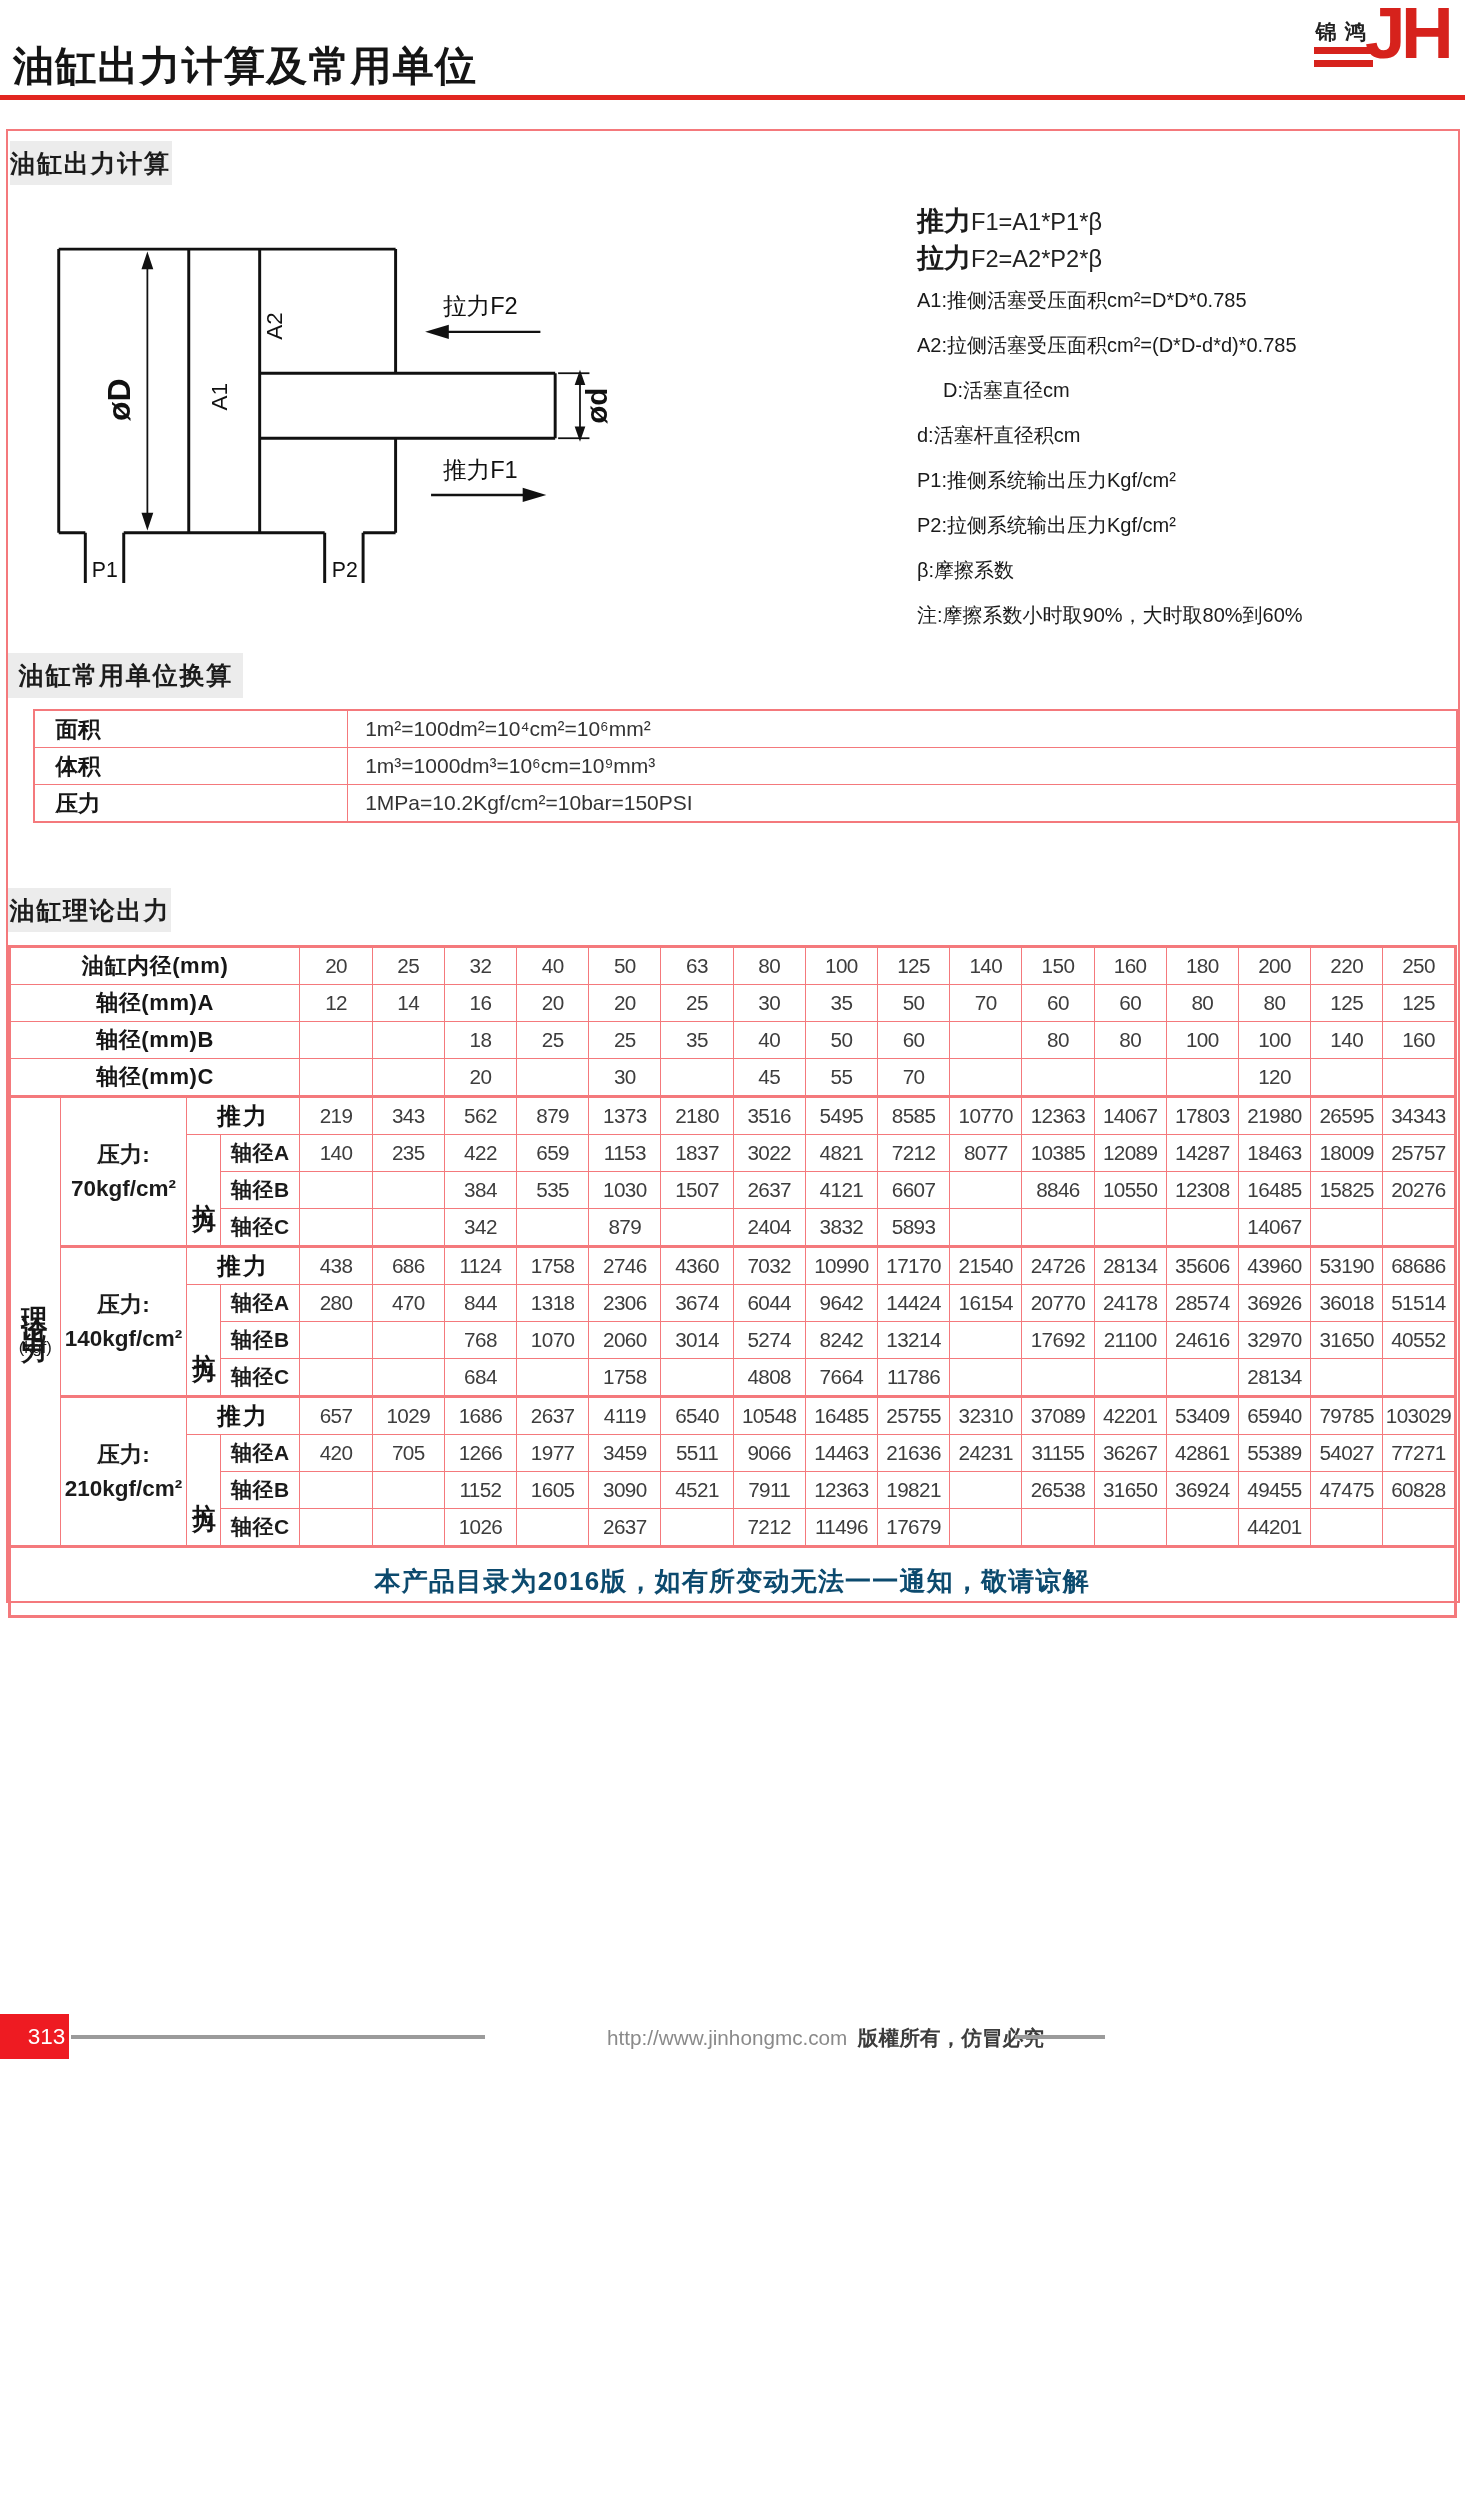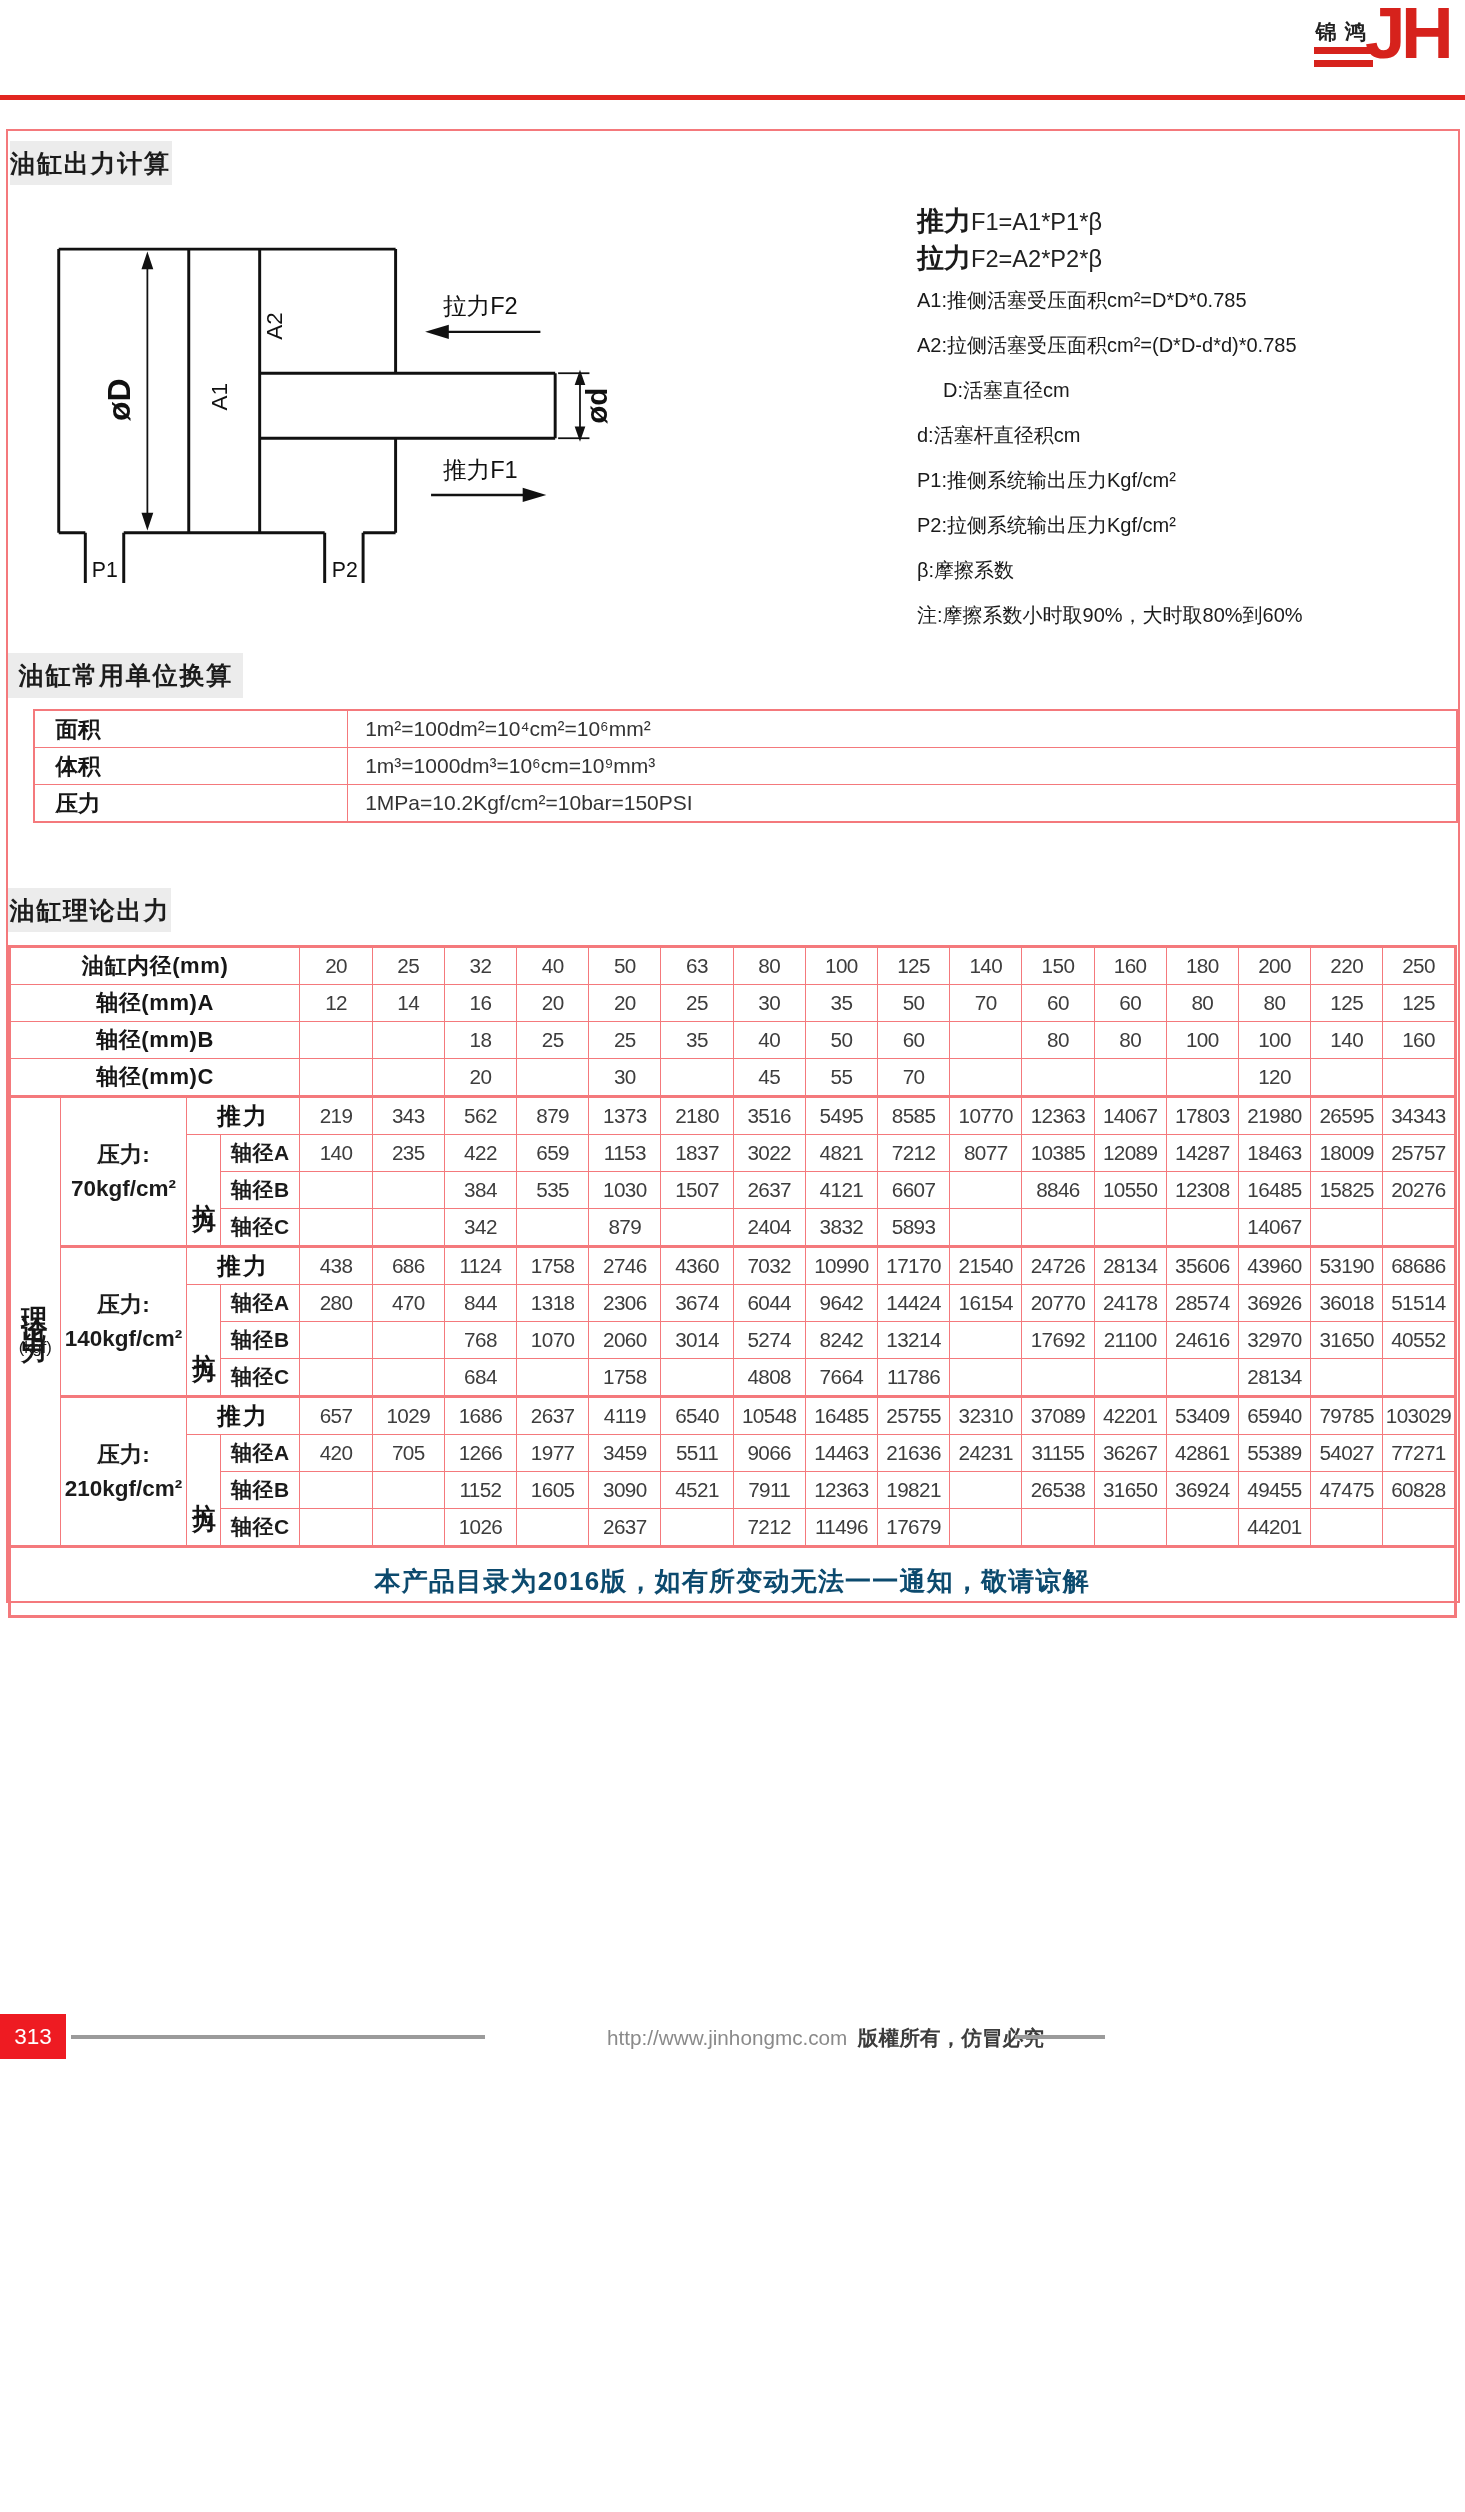--- a/index.html
+++ b/index.html
@@ -63,34 +63,35 @@
   .side .vunit{display:block;font-size:16.6px;font-weight:400;letter-spacing:0;margin-top:5.9px;}
   .theory-table td.press{font-size:22.5px;font-weight:600;color:#1b1b1b;line-height:1.5;letter-spacing:0;}
   .theory-table td.push{font-size:23.6px;font-weight:700;color:#141414;letter-spacing:2.4px;}
   .theory-table td.pull{font-weight:700;color:#141414;}
   .pull .vpull{writing-mode:vertical-lr;text-orientation:upright;font-size:23.6px;letter-spacing:5.9px;}
   .theory-table td.axis{font-size:21px;font-weight:600;color:#1b1b1b;letter-spacing:0.6px;}
   .theory-table tr.noter td{border-top-width:3px;height:65px;font-size:26px;font-weight:700;
                             color:#0c4a6e;letter-spacing:1.2px;white-space:normal;}
 
   
-  .page-num{position:absolute;left:0;top:2014px;width:66px;height:45px;background:#ee1b22;color:#fff;
-            display:flex;align-items:center;justify-content:center;font-size:22.5px;}
+  .page-num{position:absolute;left:0;top:2014px;width:45px;height:45px;background:#ee1b22;color:#fff;
+            display:flex;align-items:center;justify-content:center;font-size:22.5px;padding-left:24px;}
   .foot-line{position:absolute;top:2035px;height:3.5px;background:#9b9b9b;}
   .foot-line.left{left:71px;width:414px;}
   .foot-line.right{left:1015px;width:90px;}
   .foot-center{position:absolute;left:565px;top:2024px;font-size:20.7px;white-space:nowrap;}
   .foot-center .url{color:#8a8a8a;margin-left:42px;}
   .foot-center .cpy{color:#3c3c3c;font-weight:600;margin-left:4.7px;}
 </style>
 </head>
 <body>
 
 <div class="page">
 
+  <div class="title">油缸出力计算及常用单位</div>
   <div class="title-rule"></div>
   <div class="logo">
     <span class="logo-cn">锦鸿</span>
     <span class="logo-bar b1"></span>
     <span class="logo-bar b2"></span>
     <span class="logo-jh">JH</span>
   </div>
 
   <div class="content-box"></div>
 

